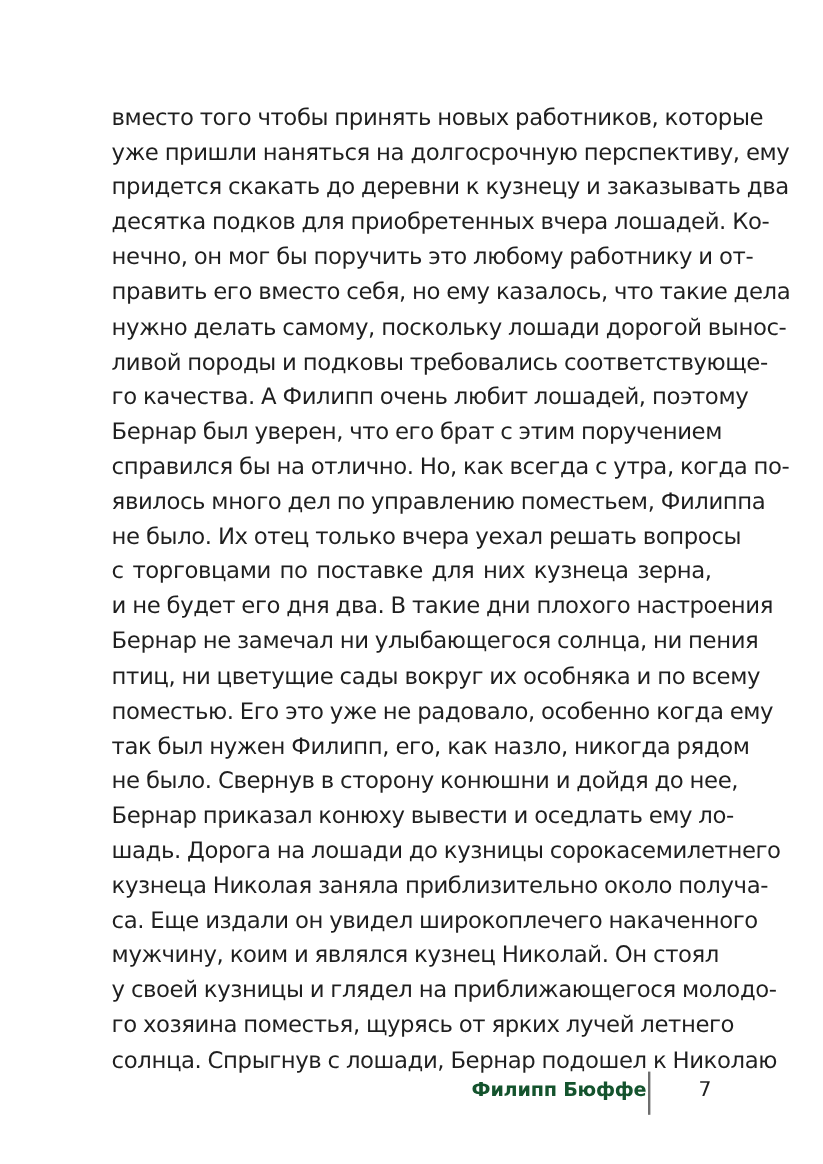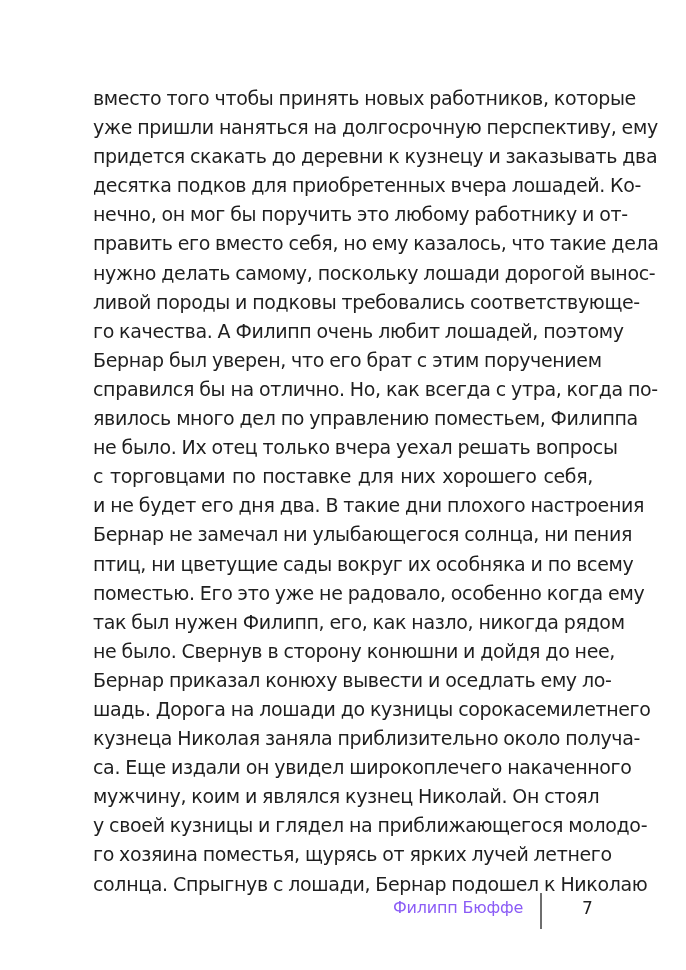--- a/index.html
+++ b/index.html
@@ -48,23 +48,24 @@
       left: 0; top: 0;
       width: 686px; height: 970px;
       pointer-events: none;
     }
     .footer-author {
       position: absolute;
       left: 393px;
       top: 897px;
       font-size: 16px;
       line-height: 22px;
-      color: #8b5cf6;
+      color: #14532d;
       white-space: nowrap;
       letter-spacing: -0.2px;
+      font-weight: bold;
     }
     .footer-divider {
       position: absolute;
       left: 540px;
       top: 893px;
       width: 2px;
       height: 36px;
       background: #6e6e6e;
     }
     .footer-page {
@@ -87,21 +88,21 @@
     <span class="line">десятка подков для приобретенных вчера лошадей. Ко-</span>
     <span class="line">нечно, он мог бы поручить это любому работнику и от-</span>
     <span class="line">править его вместо себя, но ему казалось, что такие дела</span>
     <span class="line">нужно делать самому, поскольку лошади дорогой вынос-</span>
     <span class="line">ливой породы и подковы требовались соответствующе-</span>
     <span class="line">го качества. А Филипп очень любит лошадей, поэтому</span>
     <span class="line">Бернар был уверен, что его брат с этим поручением</span>
     <span class="line">справился бы на отлично. Но, как всегда с утра, когда по-</span>
     <span class="line">явилось много дел по управлению поместьем, Филиппа</span>
     <span class="line">не было. Их отец только вчера уехал решать вопросы</span>
-    <span class="line">с торговцами по поставке для них хорошего себя,</span>
+    <span class="line">с торговцами по поставке для них кузнеца зерна,</span>
     <span class="line">и не будет его дня два. В такие дни плохого настроения</span>
     <span class="line">Бернар не замечал ни улыбающегося солнца, ни пения</span>
     <span class="line">птиц, ни цветущие сады вокруг их особняка и по всему</span>
     <span class="line">поместью. Его это уже не радовало, особенно когда ему</span>
     <span class="line">так был нужен Филипп, его, как назло, никогда рядом</span>
     <span class="line">не было. Свернув в сторону конюшни и дойдя до нее,</span>
     <span class="line">Бернар приказал конюху вывести и оседлать ему ло-</span>
     <span class="line">шадь. Дорога на лошади до кузницы сорокасемилетнего</span>
     <span class="line">кузнеца Николая заняла приблизительно около получа-</span>
     <span class="line">са. Еще издали он увидел широкоплечего накаченного</span>

